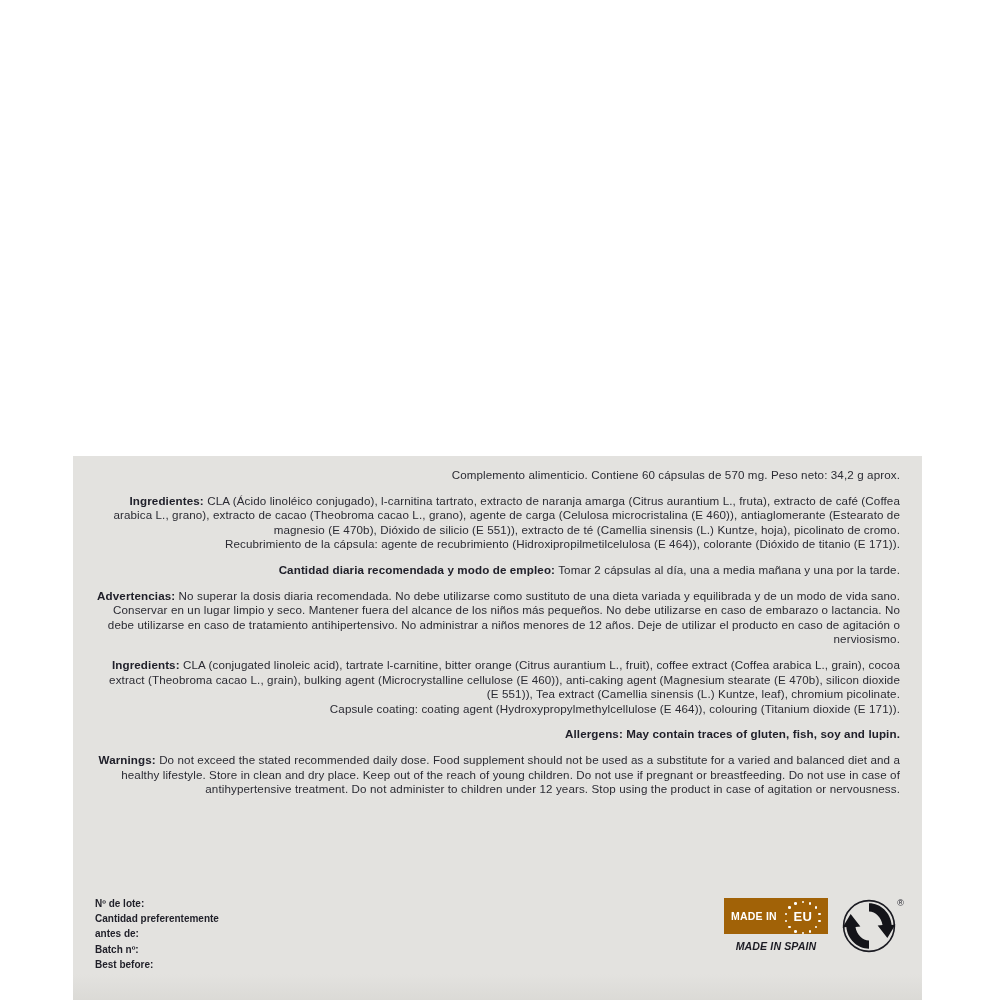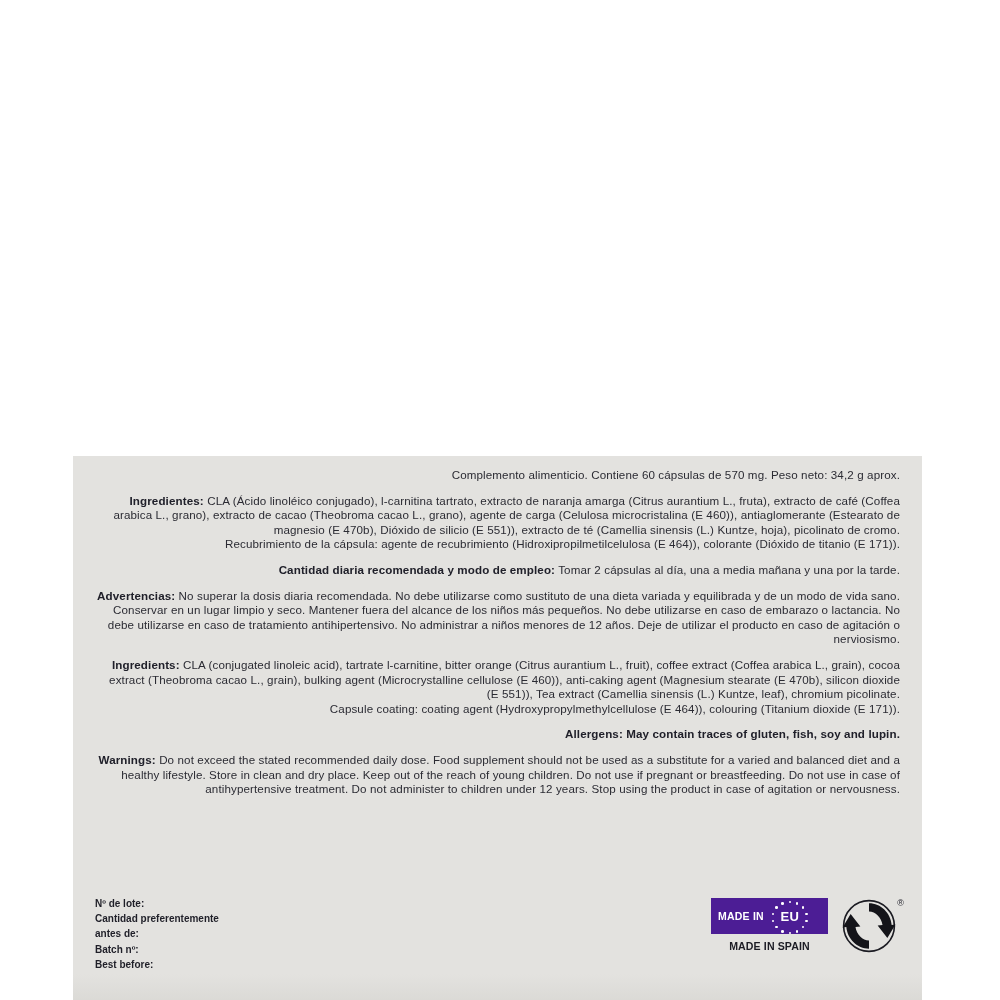--- a/index.html
+++ b/index.html
@@ -82,23 +82,23 @@
   }
 
   #made-in-eu-block {
     display: flex;
     flex-direction: column;
     align-items: center;
   }
 
   #made-in-eu-badge {
     position: relative;
-    width: 117px;
+    width: 104px;
     height: 36px;
-    background: #4c1d95;
+    background: #a16207;
     display: flex;
     align-items: center;
     justify-content: flex-start;
     padding-left: 7px;
     box-sizing: border-box;
   }
 
   #made-in-eu-badge .made-in-text {
     color: #ffffff;
     font-size: 10.5px;
@@ -134,20 +134,21 @@
     border-radius: 50%;
   }
 
   #made-in-spain-text {
     color: #1c1c24;
     font-size: 10.6px;
     font-weight: bold;
     letter-spacing: 0.01em;
     margin-top: 6px;
     white-space: nowrap;
+    font-style: italic;
   }
 
   #green-dot-wrap {
     position: relative;
     width: 60px;
     height: 58px;
     margin-top: 1px;
   }
 
   #green-dot-reg {

